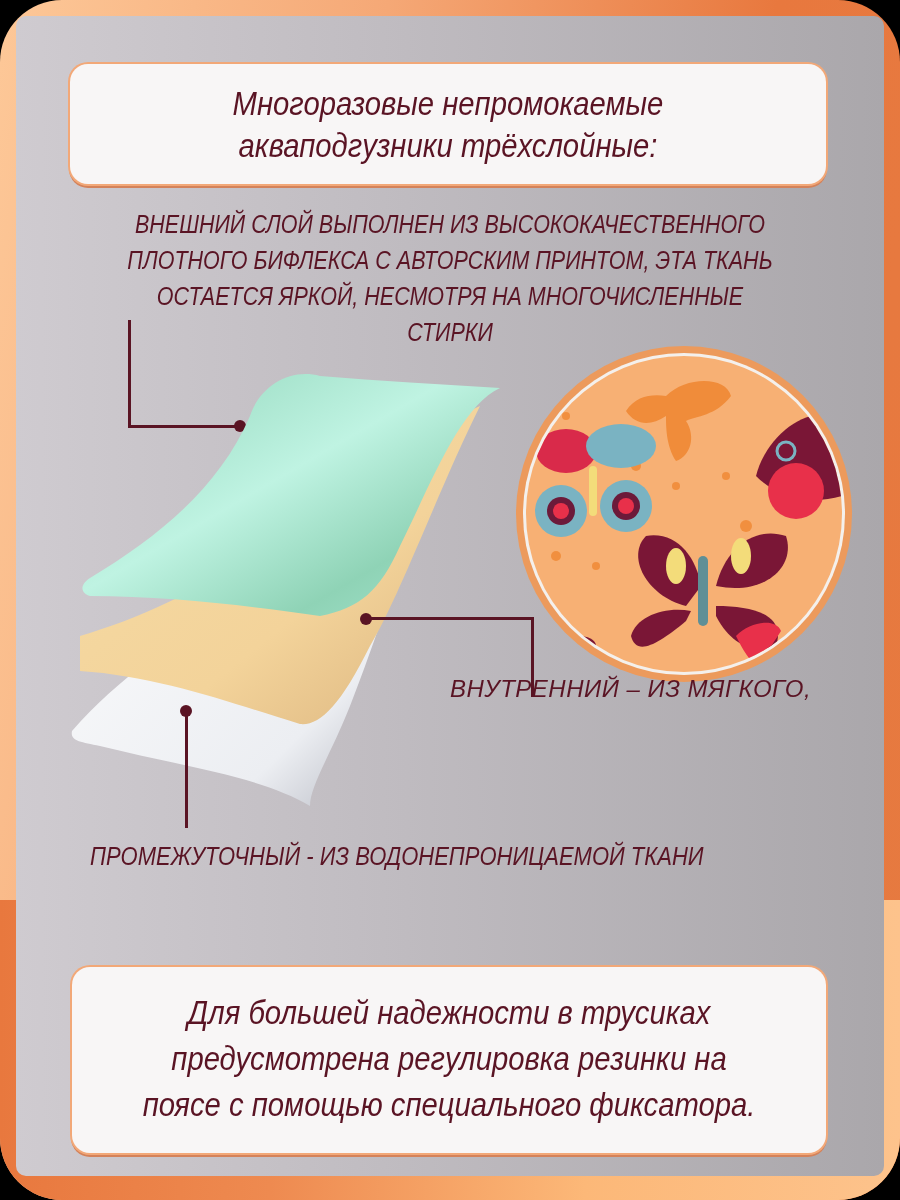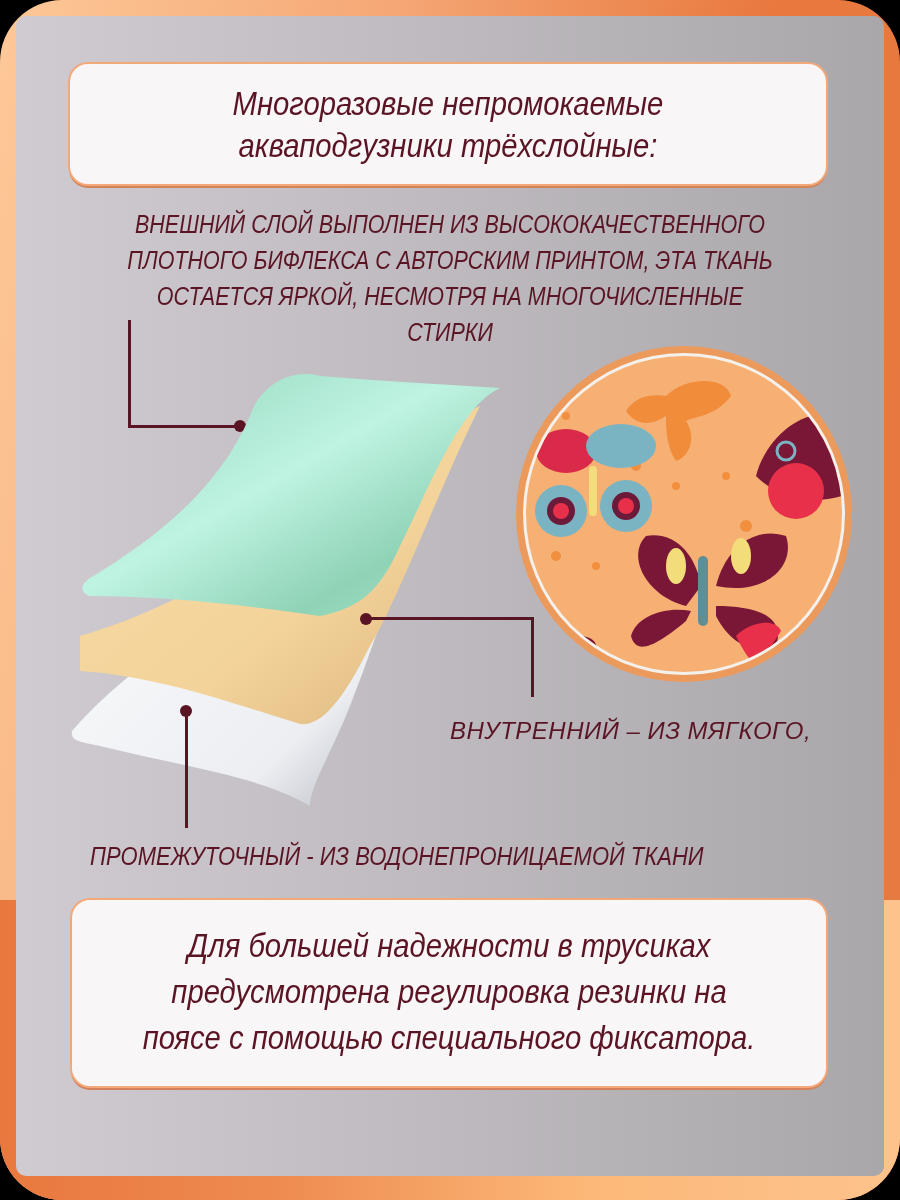--- a/index.html
+++ b/index.html
@@ -6,27 +6,27 @@
   body { width: 900px; height: 1200px; background: #000; position: relative; overflow: hidden; font-family: "Liberation Sans", sans-serif; }
   .frame { position: absolute; left: 0; top: 0; width: 900px; height: 1200px; border-radius: 62px;
     background: linear-gradient(100deg, #fdc898 0%, #f5a876 35%, #e8783e 70%, #e67a40 100%); }
   .frame-bottom { position: absolute; left: 0; bottom: 0; width: 900px; height: 300px; border-radius: 0 0 62px 62px;
     background: linear-gradient(90deg, #e8783e 0%, #ee8a50 30%, #fcb878 65%, #fdc38c 100%); }
   .panel { position: absolute; left: 16px; top: 16px; width: 868px; height: 1160px; border-radius: 10px;
     background: linear-gradient(90deg, #cfcbd0 0%, #bfbbc0 45%, #aaa7ab 100%); overflow: hidden; font-style: italic; }
   .card { position: absolute; background: #f8f6f6; border-radius: 18px;
     box-shadow: 0 0 0 2px #f2a878, 0 3px 0 1px #d4825a; }
   .title-card { left: 54px; top: 48px; width: 756px; height: 120px; }
-  .bottom-card { left: 56px; top: 884px; width: 754px; height: 186px; }
+  .bottom-card { left: 56px; top: 951px; width: 754px; height: 186px; }
   .card-text { position: absolute; left: 0; right: 0; text-align: center; color: #5a1424; }
   .title-text { top: 18px; font-family: "Liberation Sans Narrow", "Liberation Sans", sans-serif; font-size: 34px; line-height: 42px; transform: scaleX(0.86); }
   .bottom-text { top: 22px; font-size: 34px; line-height: 46px; transform: scaleX(0.86); }
   .label { position: absolute; color: #5a1424; text-transform: uppercase; }
   .outer-label { left: 40px; top: 190px; width: 788px; text-align: center; font-size: 25px; line-height: 36px; transform: scaleX(0.86); }
-  .inner-label { left: 434px; top: 698px; font-size: 24px; line-height: 34px; letter-spacing: 0.5px; }
+  .inner-label { left: 434px; top: 656px; font-size: 24px; line-height: 34px; letter-spacing: 0.5px; }
   .middle-label { left: 74px; top: 823px; font-size: 25px; line-height: 34px; transform: scaleX(0.88); transform-origin: left; }
   .line { position: absolute; background: #5a1424; }
   .dot { position: absolute; width: 12px; height: 12px; border-radius: 50%; background: #5a1424; }
   svg.layers { position: absolute; left: 44px; top: 330px; }
   .swatch { position: absolute; left: 510px; top: 340px; width: 316px; height: 316px; border-radius: 50%; overflow: hidden;
     background: #f7b074; box-shadow: 0 0 0 3px #f4f0ec, 0 0 0 10px #ec9a5c; }
 </style>
 </head>
 <body>
 

